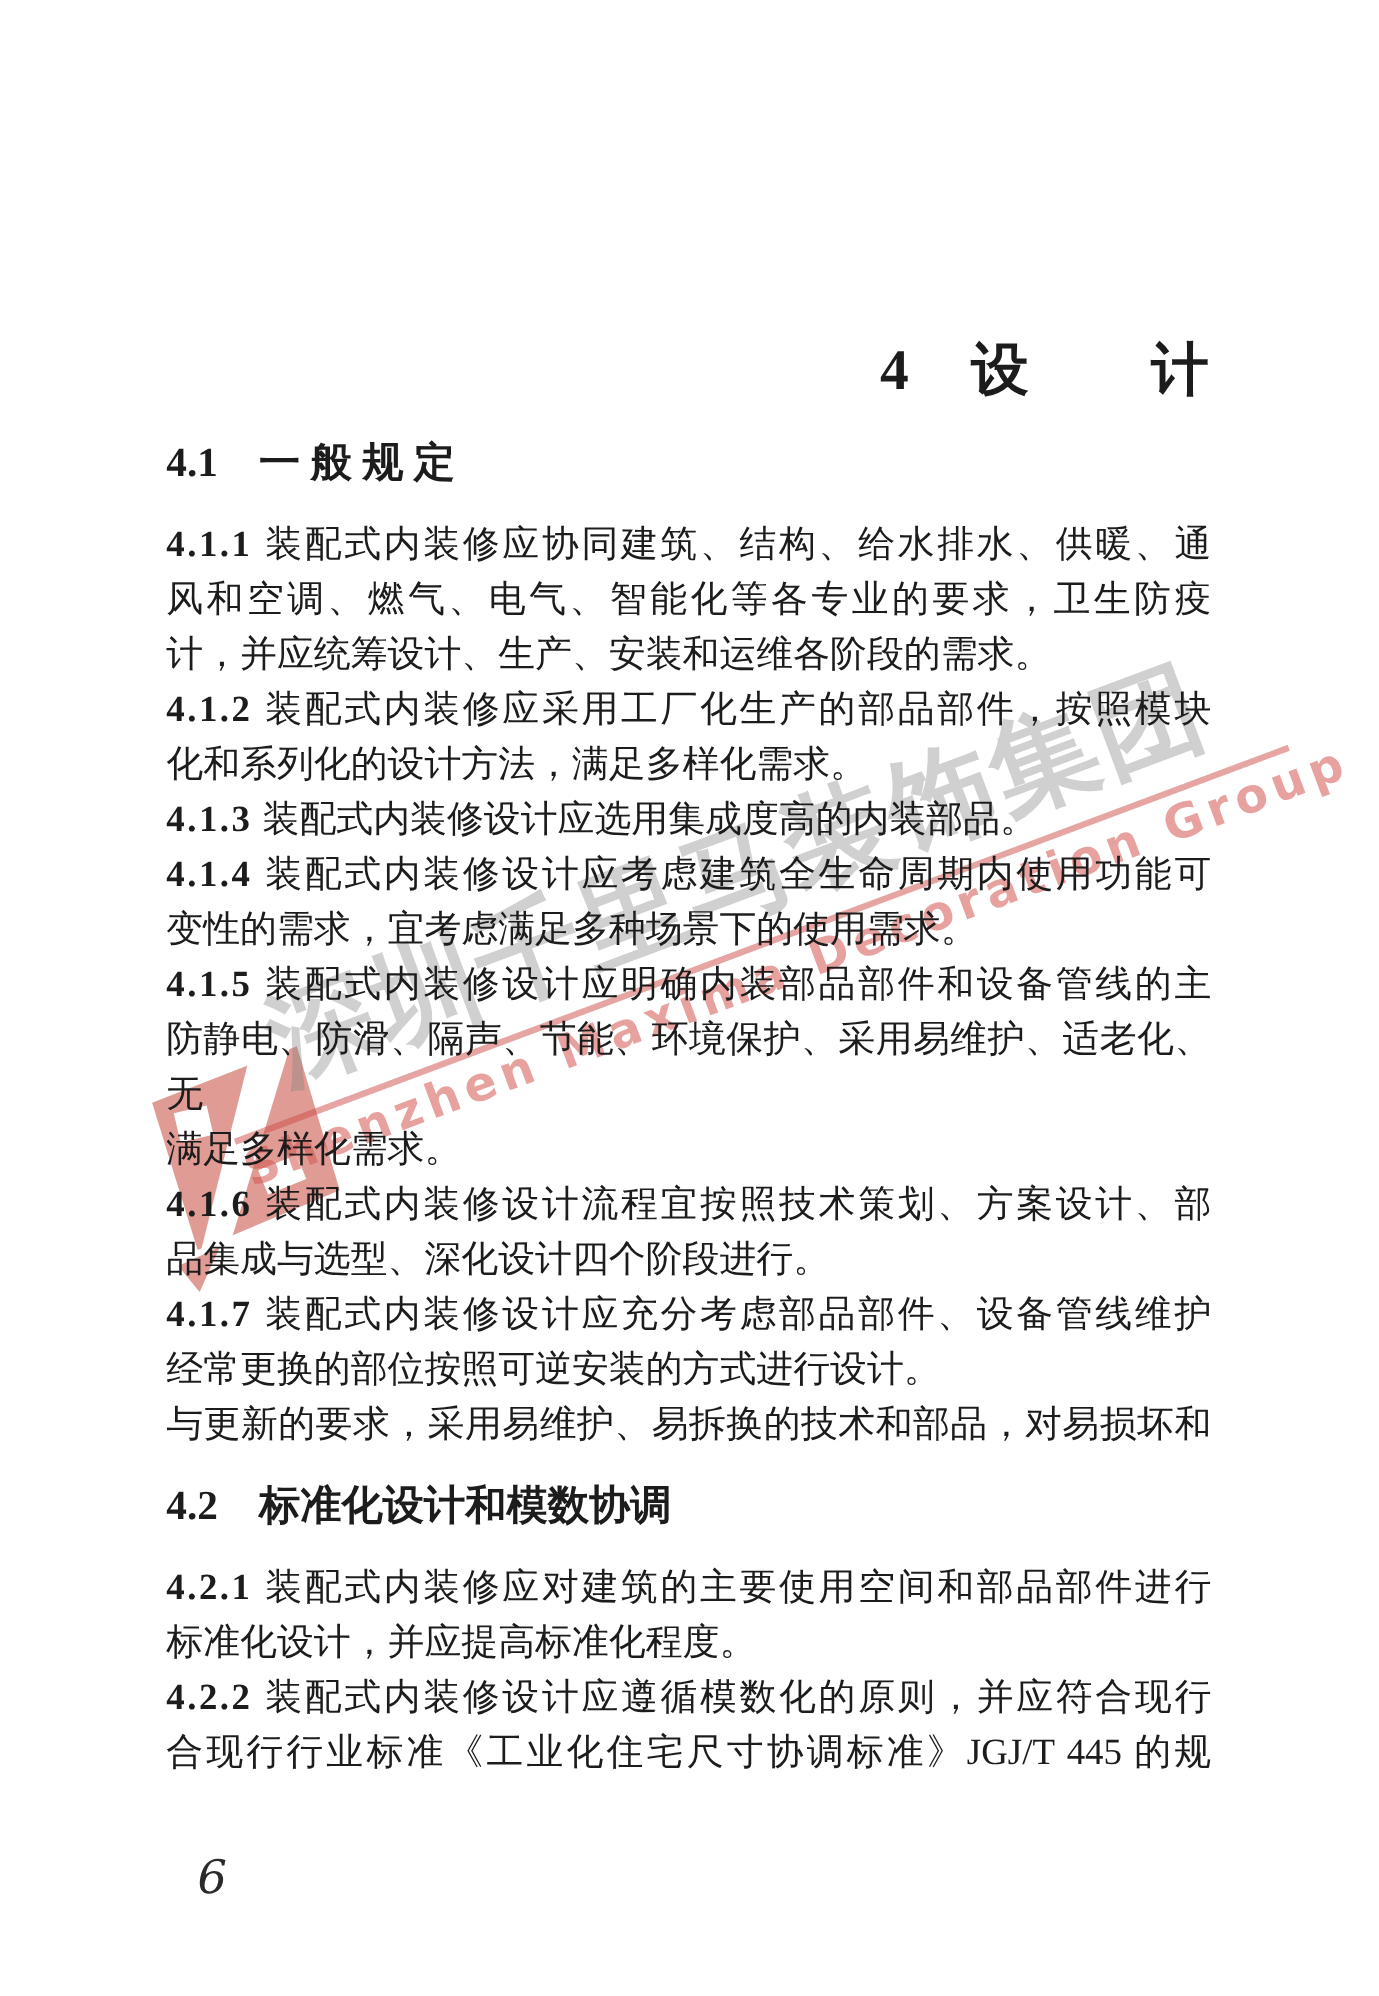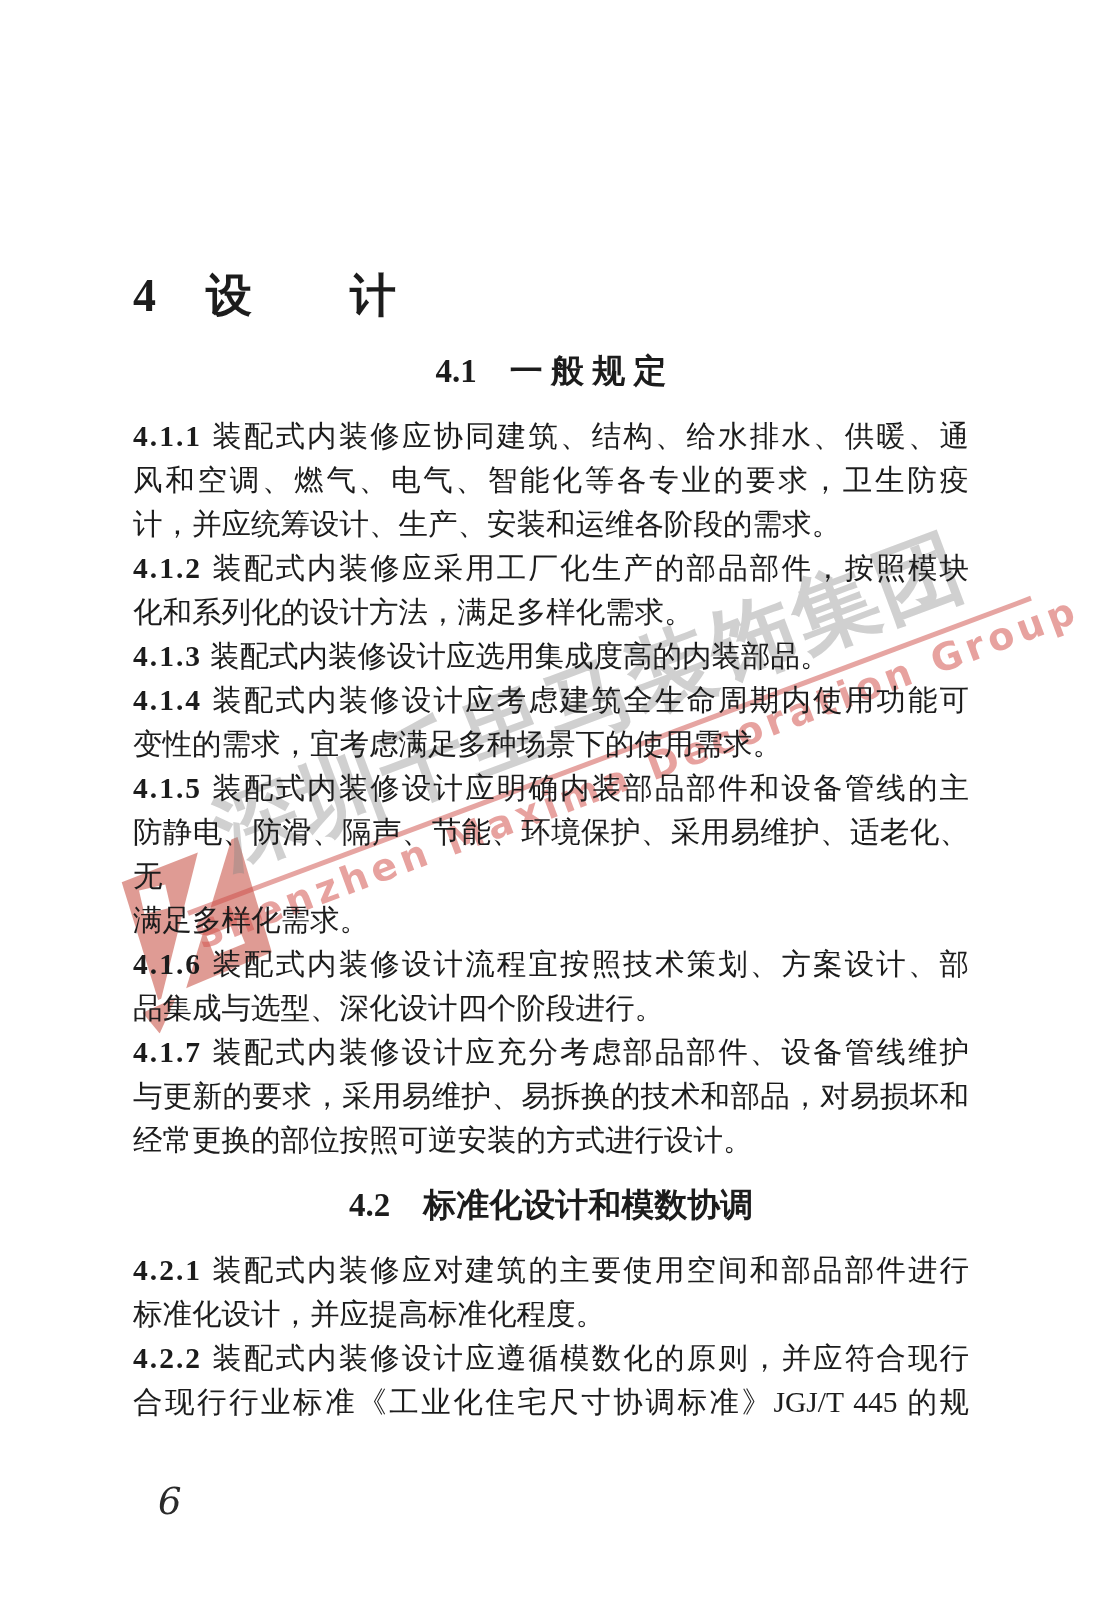--- a/index.html
+++ b/index.html
@@ -32,25 +32,25 @@
     color: rgba(212,86,80,0.55); white-space: nowrap; line-height: 1.15;
   }
   .wm-logo {
     position: absolute; left: 120px; top: 843px; width: 150px; height: 180px;
     transform: rotate(-13deg); opacity: 0.5;
   }
 
   
   #content { position: absolute; left: 133px; top: 264px; width: 836px; z-index: 2; }
   .chapter-title {
-    font-size: 46px; font-weight: 700; text-align: left;
+    font-size: 46px; font-weight: 700; text-align: right;
     line-height: 64px; margin: 0; letter-spacing: 2px;
   }
   .section-heading {
-    font-size: 33px; font-weight: 700; text-align: center;
+    font-size: 33px; font-weight: 700; 
     line-height: 46px; margin: 20px 0;
   }
   .bl {
     font-size: 29.5px; line-height: 44px;
     text-align: justify; text-align-last: justify;
   }
   .bl.last { text-align-last: left; }
   .bl .num { font-weight: 700; margin-right: 8px; letter-spacing: 2px; }
 
   .page-number {
@@ -88,22 +88,22 @@
       <div class="bl last">化和系列化的设计方法，满足多样化需求。</div>
       <div class="bl last"><b class="num">4.1.3</b>装配式内装修设计应选用集成度高的内装部品。</div>
       <div class="bl"><b class="num">4.1.4</b>装配式内装修设计应考虑建筑全生命周期内使用功能可</div>
       <div class="bl last">变性的需求，宜考虑满足多种场景下的使用需求。</div>
       <div class="bl"><b class="num">4.1.5</b>装配式内装修设计应明确内装部品部件和设备管线的主</div>
       <div class="bl">防静电、防滑、隔声、节能、环境保护、采用易维护、适老化、无</div>
       <div class="bl last">满足多样化需求。</div>
       <div class="bl"><b class="num">4.1.6</b>装配式内装修设计流程宜按照技术策划、方案设计、部</div>
       <div class="bl last">品集成与选型、深化设计四个阶段进行。</div>
       <div class="bl"><b class="num">4.1.7</b>装配式内装修设计应充分考虑部品部件、设备管线维护</div>
+      <div class="bl last">经常更换的部位按照可逆安装的方式进行设计。</div>
       <div class="bl">与更新的要求，采用易维护、易拆换的技术和部品，对易损坏和</div>
-      <div class="bl last">经常更换的部位按照可逆安装的方式进行设计。</div>
       <div class="section-heading">4.2　标准化设计和模数协调</div>
       <div class="bl"><b class="num">4.2.1</b>装配式内装修应对建筑的主要使用空间和部品部件进行</div>
       <div class="bl last">标准化设计，并应提高标准化程度。</div>
       <div class="bl"><b class="num">4.2.2</b>装配式内装修设计应遵循模数化的原则，并应符合现行</div>
       <div class="bl">合现行行业标准《工业化住宅尺寸协调标准》JGJ/T 445 的规</div>
     </div>
 </div>
 
 <div class="page-number">6</div>
 

